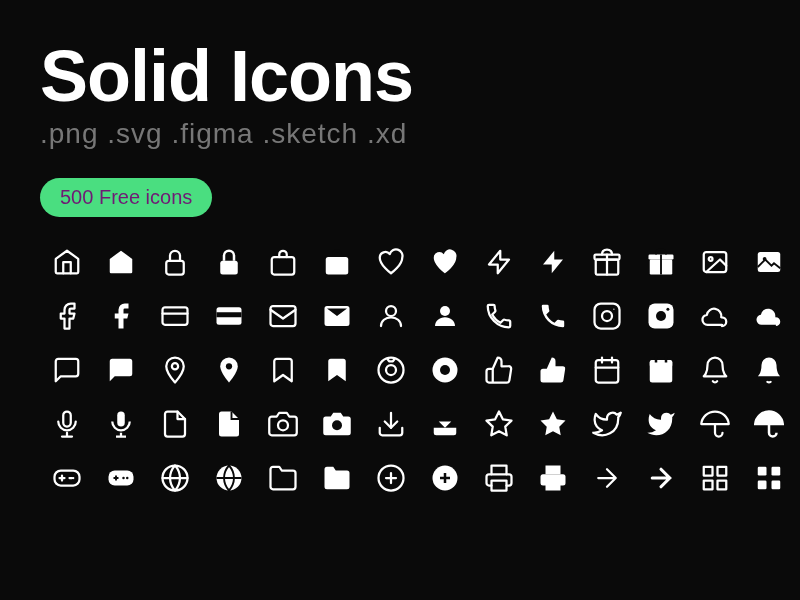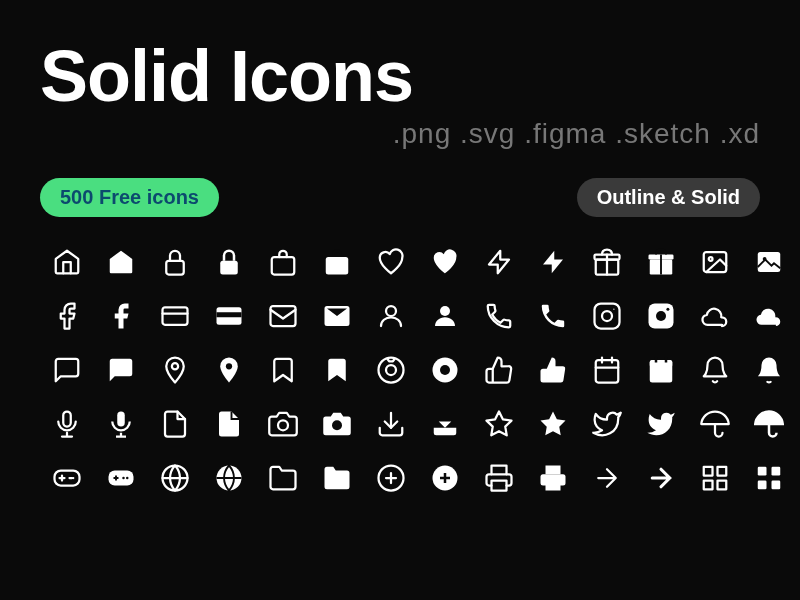--- a/index.html
+++ b/index.html
@@ -21,34 +21,33 @@
       letter-spacing: -1px;
       line-height: 1.0;
       color: #ffffff;
     }
     .subtitle {
       font-size: 28px;
       font-weight: 400;
       color: #777;
       margin-top: 6px;
       letter-spacing: 1px;
-      text-align: right;
     }
     .badges-row {
       display: flex;
       align-items: center;
       justify-content: space-between;
       margin-top: 28px;
       margin-bottom: 22px;
     }
     .badge-free {
       background: #4ade80;
-      color: #0c4a6e;
+      color: #701a75;
       font-size: 20px;
-      font-weight: 700;
+      font-weight: 400;
       padding: 8px 20px;
       border-radius: 30px;
     }
     .badge-outline {
       background: #3a3a3a;
       color: #fff;
       font-size: 20px;
       font-weight: 600;
       padding: 8px 20px;
       border-radius: 30px;
@@ -86,21 +85,20 @@
   </style>
 </head>
 <body>
 
 <div class="main-container">
   <h1 class="title">Solid Icons</h1>
   <p class="subtitle">.png  .svg  .figma  .sketch  .xd</p>
 
   <div class="badges-row">
     <span class="badge-free">500 Free icons</span>
-    <span class="badge-outline">Outline &amp; Solid</span>
   </div>
 
   <div class="icons-grid">
 
     <div class="icon-cell outline">
       <svg viewBox="0 0 24 24">
           <path d="M3 9.5L12 3l9 6.5V20a1 1 0 01-1 1H4a1 1 0 01-1-1V9.5z"></path>
           <path d="M9 21V12h6v9"></path>
         </svg>
     </div>

